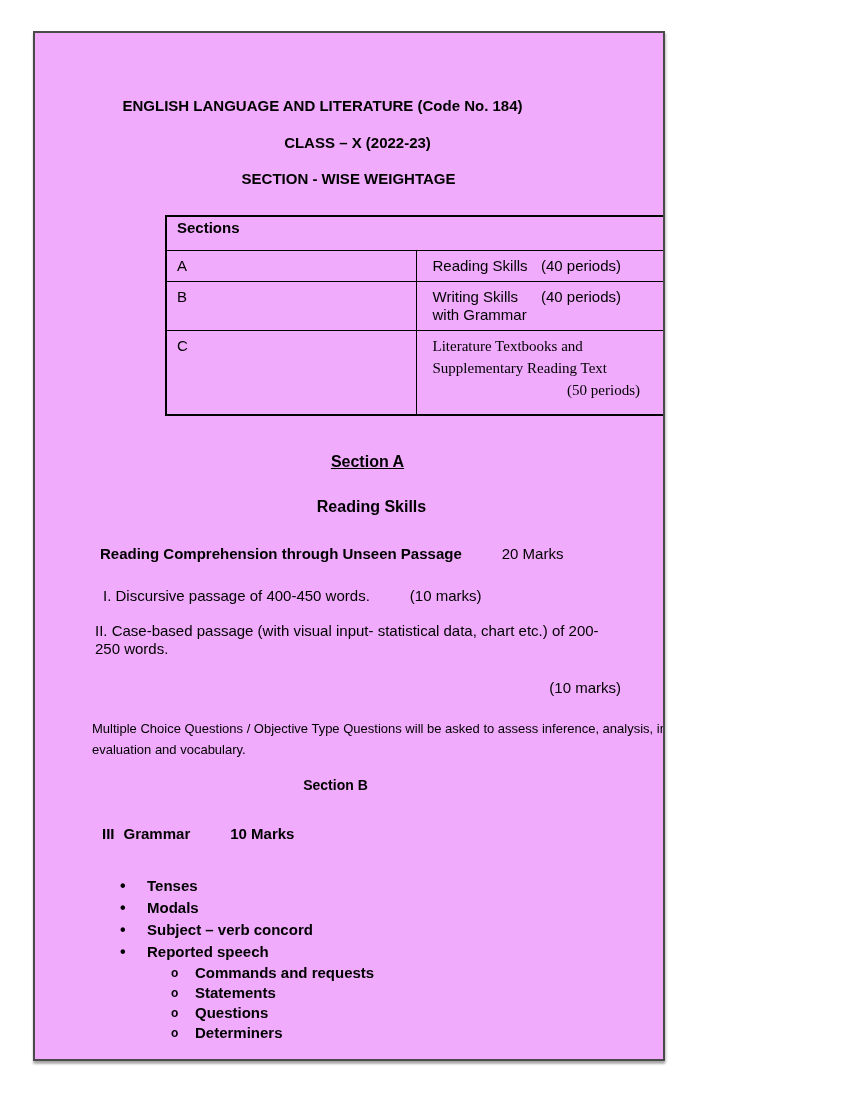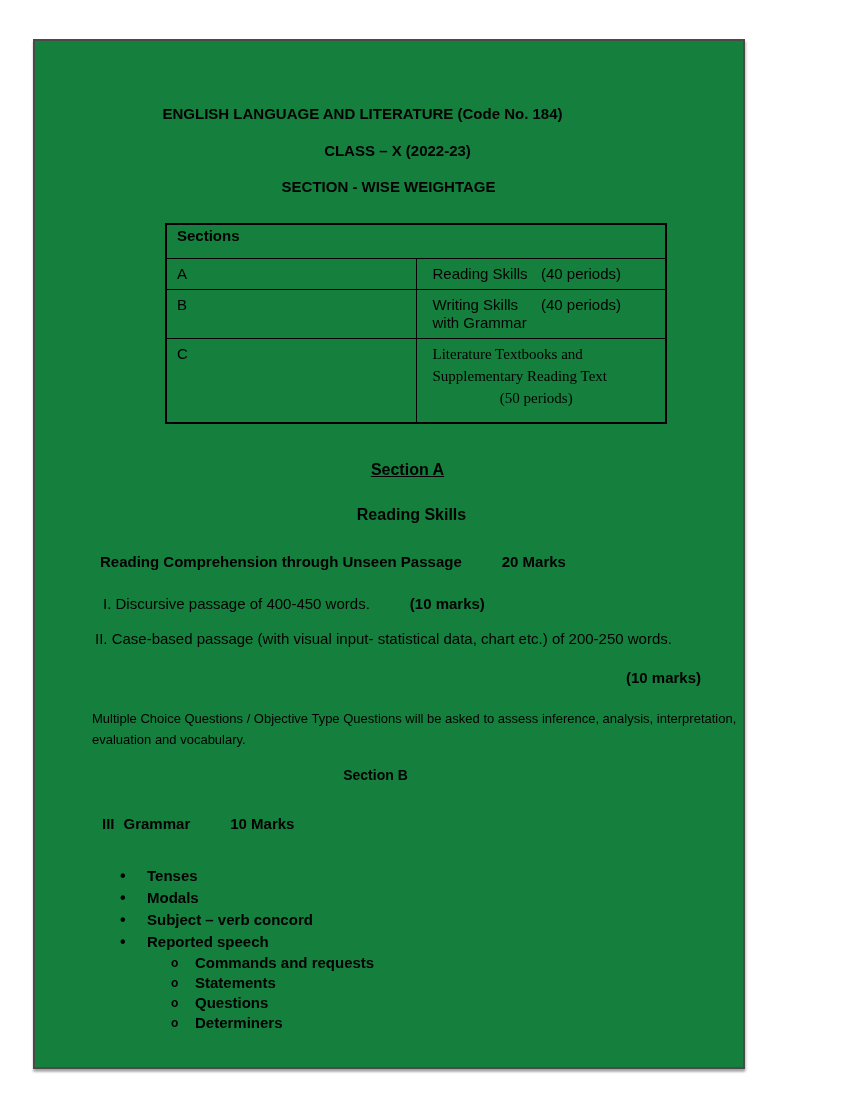--- a/index.html
+++ b/index.html
@@ -7,27 +7,27 @@
     padding: 0;
     background: #ffffff;
     width: 850px;
     height: 1100px;
     font-family: "Liberation Sans", "DejaVu Sans", sans-serif;
     color: #000;
   }
   .page-frame {
     position: absolute;
     left: 33px;
-    top: 39px;
-    width: 712px;
+    top: 31px;
+    width: 632px;
     height: 1030px;
     box-sizing: border-box;
     border: 2px solid var(--frame-border, #4a4a4a);
     box-shadow: 0 3px 2px rgba(0,0,0,0.28), 2px 2px 2px rgba(0,0,0,0.10);
-    background: #15803d;
+    background: #f0abfc;
     overflow: hidden;
   }
   .content {
     padding: 0 50px 0 57px;
   }
   
   .title-block { margin-top: 64px; text-align: center; }
   .doc-title {
     font-size: 15px;
     line-height: 18px;
@@ -54,21 +54,21 @@
   .sections-table .hdr-cell {
     font-weight: 700;
     padding: 2px 10px 14px 10px;
   }
   .sections-table .c1 { width: 84px; padding: 6px 6px 6px 10px; }
   .sections-table .c2 { padding: 6px 2px 6px 16px; }
   .rowline { display: flex; justify-content: space-between; line-height: 18px; }
   .rowline .periods { margin-right: 42px; white-space: nowrap; }
   .row-c .c2 { padding-top: 4px; padding-bottom: 13px; font-family: Liberation Serif, serif; }
   .row-c .name-line { line-height: 22px; }
-  .row-c .periods-line { line-height: 22px; text-align: center; margin-right: 23px; }
+  .row-c .periods-line { line-height: 22px; text-align: right; margin-right: 23px; }
   
   .heading-a {
     margin-top: 37px;
     text-align: center;
     font-size: 16px;
     font-weight: 700;
     text-decoration: underline;
     position: relative;
     left: 15px;
   }
@@ -82,21 +82,21 @@
   }
   .split {
     display: flex;
     align-items: baseline;
     font-size: 15px;
     line-height: 18px;
     gap: 40px;
   }
   .comp-row { margin-top: 29px; font-weight: 700; padding-left: 8px; }
   .item1-row { margin-top: 24px; padding-left: 11px; }
-  .item1-row .marks, .item2-marks, .comp-row .marks { font-weight: 700; white-space: nowrap; }
+  .item1-row .marks, .item2-marks, .comp-row .marks { font-weight: 400; white-space: nowrap; }
   .item2-row { margin-top: 17px; padding-left: 3px; font-size: 15px; line-height: 18px; }
   .item2-marks {
     margin-top: 21px;
     text-align: right;
     font-size: 15px;
     line-height: 18px;
     position: relative;
     left: 8px;
   }
   .total-note {

